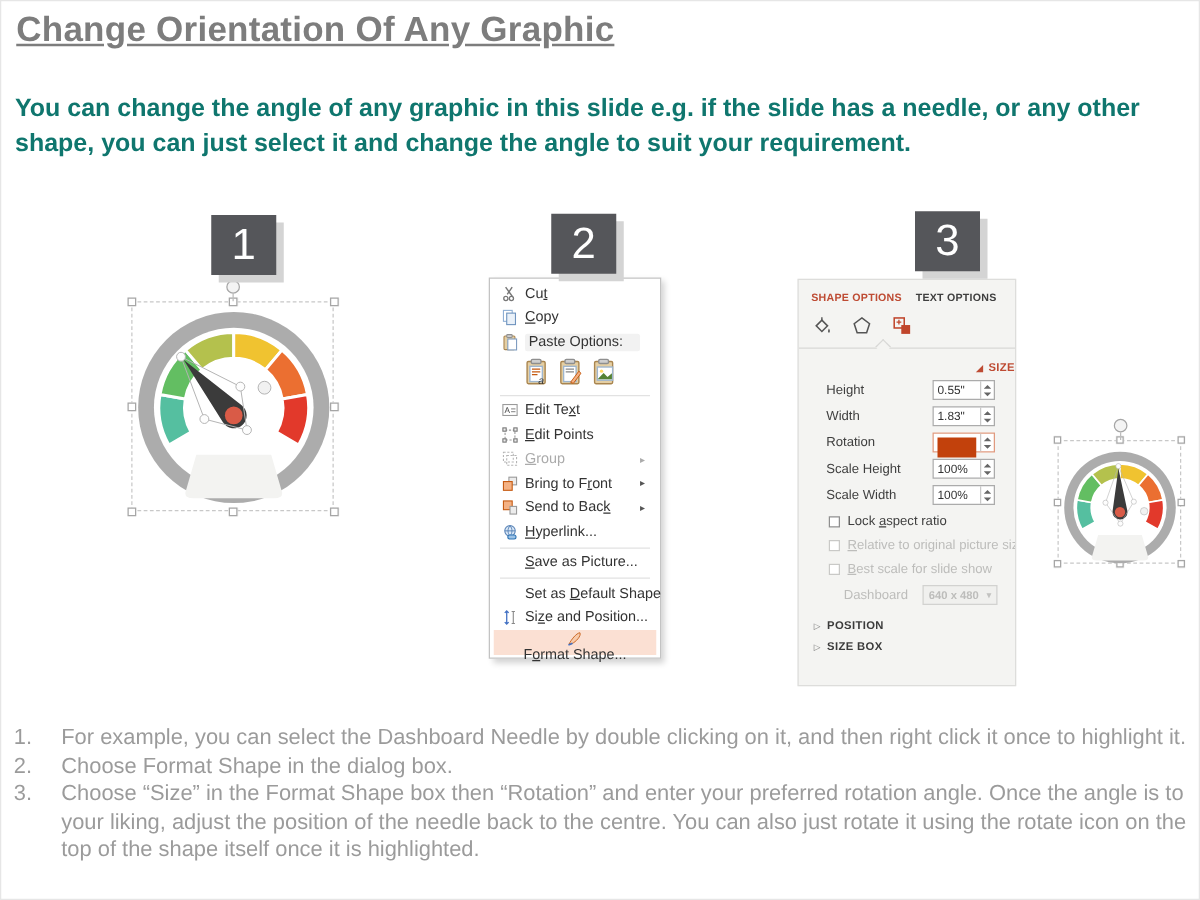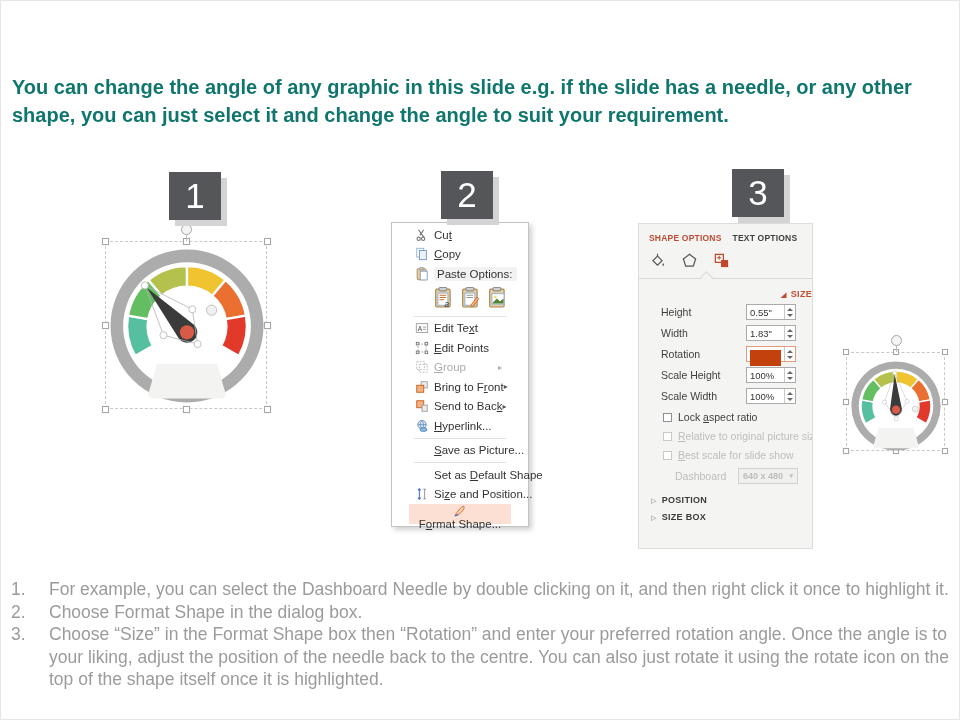--- a/index.html
+++ b/index.html
@@ -34,21 +34,21 @@
   .rot-handle {
     position:absolute; width:11px; height:11px; background:#f4f4f4;
     border:1px solid #a6a6a6; border-radius:50%;
   }
   .rot-stem { position:absolute; width:1px; background:#bdbdbd; }
   .gauge-svg { position:absolute; z-index:6; }
   
   #context-menu {
     position:absolute; left:390px; top:221px; width:138px;
     background:#fff; border:1px solid #c3c3c3;
-    box-shadow:3px 3px 5px rgba(0,0,0,0.18); padding:2px 17px; z-index:20;
+    box-shadow:3px 3px 5px rgba(0,0,0,0.18); padding:2px 3px; z-index:20;
   }
   .menu-item { display:flex; align-items:center; height:19.5px; font-size:11.5px; color:#333; }
   .menu-item .mi-icon { width:25px; display:flex; justify-content:center; align-items:center; flex:none; }
   .menu-item .mi-icon svg { width:14px; height:14px; }
   .menu-item .mi-label { flex:1; white-space:nowrap; }
   .menu-item .mi-arrow { width:13px; font-size:8px; color:#555; flex:none; }
   .menu-item.disabled, .menu-item.disabled .mi-arrow { color:#ababab; }
   .menu-item.highlighted { background:#fbe0d3;flex-direction:column; }
   .menu-item.pastehead .mi-label { background:#f2f2f2; padding:1px 5px 1px 3px; border-radius:2px; }
   .paste-row { display:flex; gap:7px; margin:2px 0 4px 25px; height:26px; }
@@ -101,20 +101,21 @@
   #instructions { position:absolute; left:10px; top:577px; width:938px; }
   .instr { display:flex; font-size:17.5px; color:#9b9b9b; line-height:22.5px; }
   .instr .num { width:38px; flex:none; }
   .instr .txt { flex:1; }
 </style>
 </head>
 <body>
 
 <div id="slide">
 
+  <div class="title">Change Orientation Of Any Graphic</div>
   <div class="intro">You can change the angle of any graphic in this slide e.g. if the slide has a needle, or any other shape, you can just select it and change the angle to suit your requirement.</div>
 
   <div class="step-badge" style="left:168px; top:171px;">1</div>
   <div class="step-badge" style="left:440px; top:170px;">2</div>
   <div class="step-badge" style="left:731px; top:168px;">3</div>
 
   <div id="gauge1-sel" class="sel-box" style="left: 104px; top: 240px; width: 162px; height: 168px;">
       <span class="handle" style="left: -4.5px; top: -4.5px; width: 7px; height: 7px;"></span>
       <span class="handle" style="left: 76.5px; top: -4.5px; width: 7px; height: 7px;"></span>
       <span class="handle" style="left: 157.5px; top: -4.5px; width: 7px; height: 7px;"></span>

